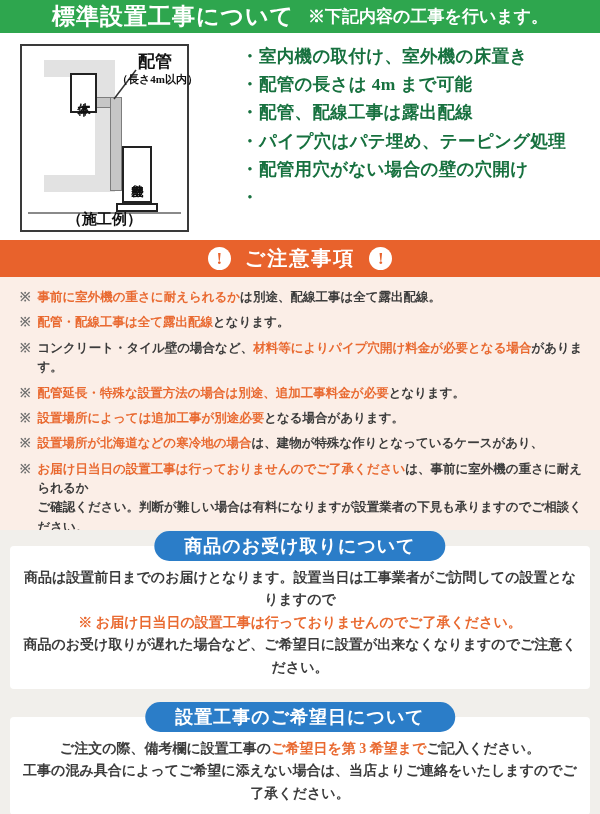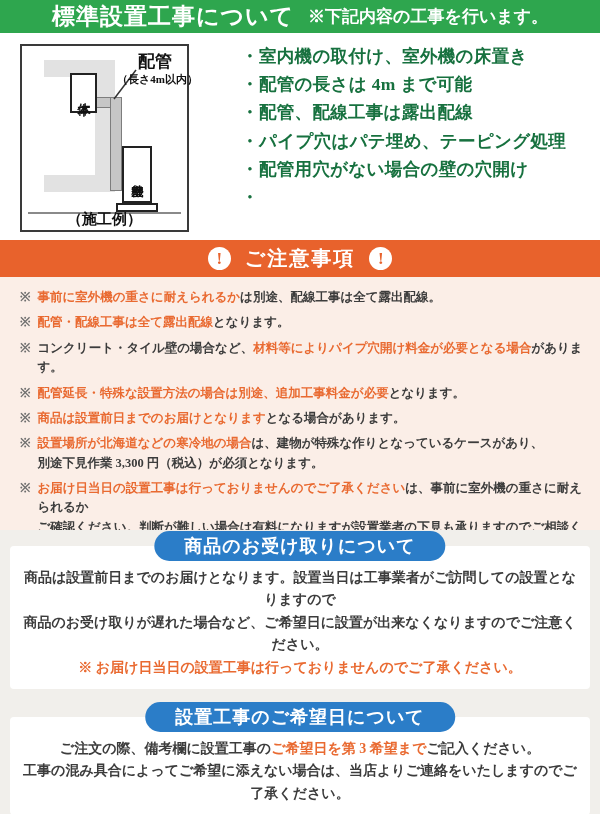--- a/index.html
+++ b/index.html
@@ -140,42 +140,42 @@
         <div class="notice-item">
           <span class="notice-mark">※</span>
           <div class="notice-content"><span>コンクリート・タイル壁の場合など、</span><span class="em">材料等によりパイプ穴開け料金が必要となる場合</span><span>があります。</span></div>
         </div>
         <div class="notice-item">
           <span class="notice-mark">※</span>
           <div class="notice-content"><span class="em">配管延長・特殊な設置方法の場合は別途、追加工事料金が必要</span><span>となります。</span></div>
         </div>
         <div class="notice-item">
           <span class="notice-mark">※</span>
-          <div class="notice-content"><span class="em">商品は設置前日までのお届けとなります</span><span>となる場合があります。</span></div>
+          <div class="notice-content"><span class="em">設置場所によっては追加工事が別途必要</span><span>となる場合があります。</span></div>
         </div>
         <div class="notice-item">
           <span class="notice-mark">※</span>
-          <div class="notice-content"><span class="em">設置場所が北海道などの寒冷地の場合</span><span>は、建物が特殊な作りとなっているケースがあり、</span><br><span>別途下見作業 3,300 円（税込）が必須となります。</span></div>
+          <div class="notice-content"><span class="em">設置場所が北海道などの寒冷地の場合</span><span>は、建物が特殊な作りとなっているケースがあり、</span><br></div>
         </div>
         <div class="notice-item">
           <span class="notice-mark">※</span>
           <div class="notice-content"><span class="em">お届け日当日の設置工事は行っておりませんのでご了承ください</span><span>は、事前に室外機の重さに耐えられるか</span><br><span>ご確認ください。判断が難しい場合は有料になりますが設置業者の下見も承りますのでご相談ください。</span></div>
         </div>
       </div>
   </section>
 
   <div class="gray-area">
     <section class="info-section">
       <div class="info-pill pill-blue">
         <span class="pill-label">商品のお受け取りについて</span>
       </div>
       <div class="info-box section-body">
           <div class="section-line"><span>商品は設置前日までのお届けとなります。設置当日は工事業者がご訪問しての設置となりますので</span></div>
+          <div class="section-line"><span class="em">※ お届け日当日の設置工事は行っておりませんのでご了承ください。</span></div>
           <div class="section-line"><span>商品のお受け取りが遅れた場合など、ご希望日に設置が出来なくなりますのでご注意ください。</span></div>
-          <div class="section-line"><span class="em">※ お届け日当日の設置工事は行っておりませんのでご了承ください。</span></div>
         </div>
     </section>
     <section class="info-section">
       <div class="info-pill pill-blue">
         <span class="pill-label">設置工事のご希望日について</span>
       </div>
       <div class="info-box section-body">
           <div class="section-line"><span>ご注文の際、備考欄に設置工事の</span><span class="em">ご希望日を第 3 希望まで</span><span>ご記入ください。</span></div>
           <div class="section-line"><span>工事の混み具合によってご希望に添えない場合は、当店よりご連絡をいたしますのでご了承ください。</span></div>
         </div>

